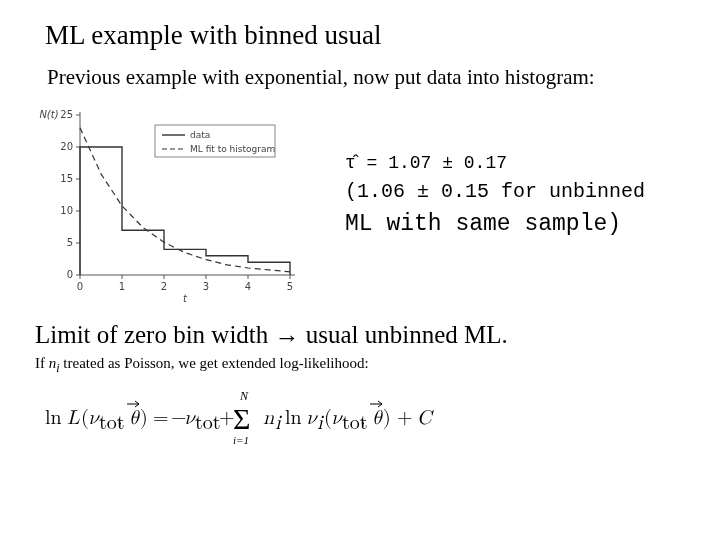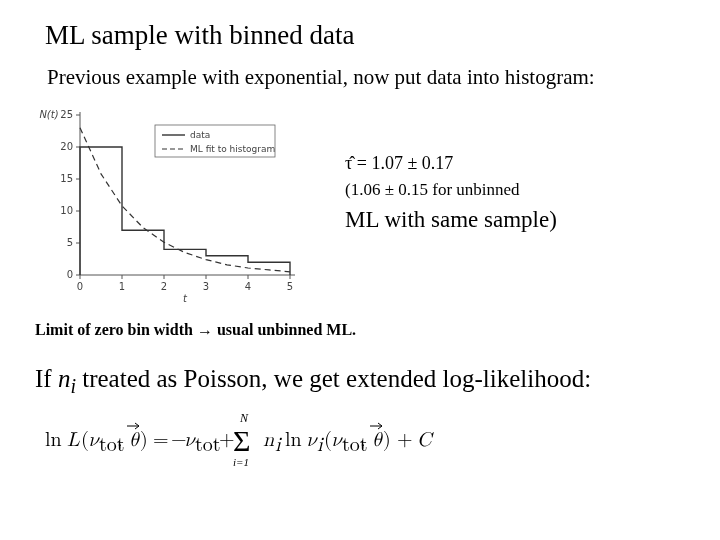--- a/index.html
+++ b/index.html
@@ -31,31 +31,30 @@
     margin-bottom: 10px;
   }
   .chart-col {
     width: 280px;
     flex: 0 0 280px;
   }
   .text-col {
     flex: 1;
     padding-top: 50px;
     padding-left: 30px;
-    font-family: Liberation Serif, serif;
+    font-family: Liberation Mono, monospace;
     font-size: 18px;
     line-height: 1.5;
   }
   .limit-line {
-    font-size: 16px;
-    margin: 16px 0 26px 0;
-    font-weight: bold;
+    font-size: 25px;
+    margin: 16px 0 6px 0;
   }
   .poisson-line {
-    font-size: 25px;
+    font-size: 15px;
     margin: 0 0 6px 0;
   }
   .subscript { font-style: italic; font-size: 0.8em; vertical-align: sub; }
   .formula-area {
     text-align: center;
     margin-top: 4px;
   }
   svg { display: block; }
   .axis-label {
     font-family: "DejaVu Sans", Arial, sans-serif;
@@ -69,21 +68,21 @@
   }
   .formula-text {
     font-family: "Latin Modern Math","Cambria Math",Georgia,serif;
     font-size: 20px;
   }
 </style>
 </head>
 <body>
 
 <div class="slide">
-  <h1 class="title">ML sample with binned data</h1>
+  <h1 class="title">ML example with binned usual</h1>
   <div class="subtitle">Previous example with exponential, now put data into histogram:</div>
 
   <div class="content-row">
     <div class="chart-col">
       <svg width="280" height="205" viewBox="0 0 280 205">
 
         <line x1="45" y1="175" x2="260" y2="175" stroke="#555" stroke-width="1"></line>
         <line x1="45" y1="175" x2="45" y2="12" stroke="#555" stroke-width="1"></line>
 
         <g class="axis-label">
@@ -150,21 +149,21 @@
         <rect x="120" y="25" width="120" height="32" fill="#fff" stroke="#666" stroke-width="0.8"></rect>
         <line x1="127" y1="35" x2="150" y2="35" stroke="#333" stroke-width="1.4"></line>
         <text class="legend-label" x="155" y="38">data</text>
         <line x1="127" y1="49" x2="150" y2="49" stroke="#333" stroke-width="1.2" stroke-dasharray="5 3"></line>
         <text class="legend-label" x="155" y="52">ML fit to histogram</text>
       </svg>
     </div>
 
     <div class="text-col">
       <div>τ̂ = 1.07 ± 0.17</div>
-      <div style="font-size:17px;">(1.06 ± 0.15 for unbinned</div>
+      <div style="font-size:20px;">(1.06 ± 0.15 for unbinned</div>
       <div style="font-size:23px;">ML with same sample)</div>
     </div>
   </div>
 
   <div class="limit-line">Limit of zero bin width → usual unbinned ML.</div>
 
   <div class="poisson-line">
     <span>If </span><span style="font-style:italic">n</span><span class="subscript">i</span><span> treated as Poisson, we get extended log-likelihood:</span>
   </div>
 

